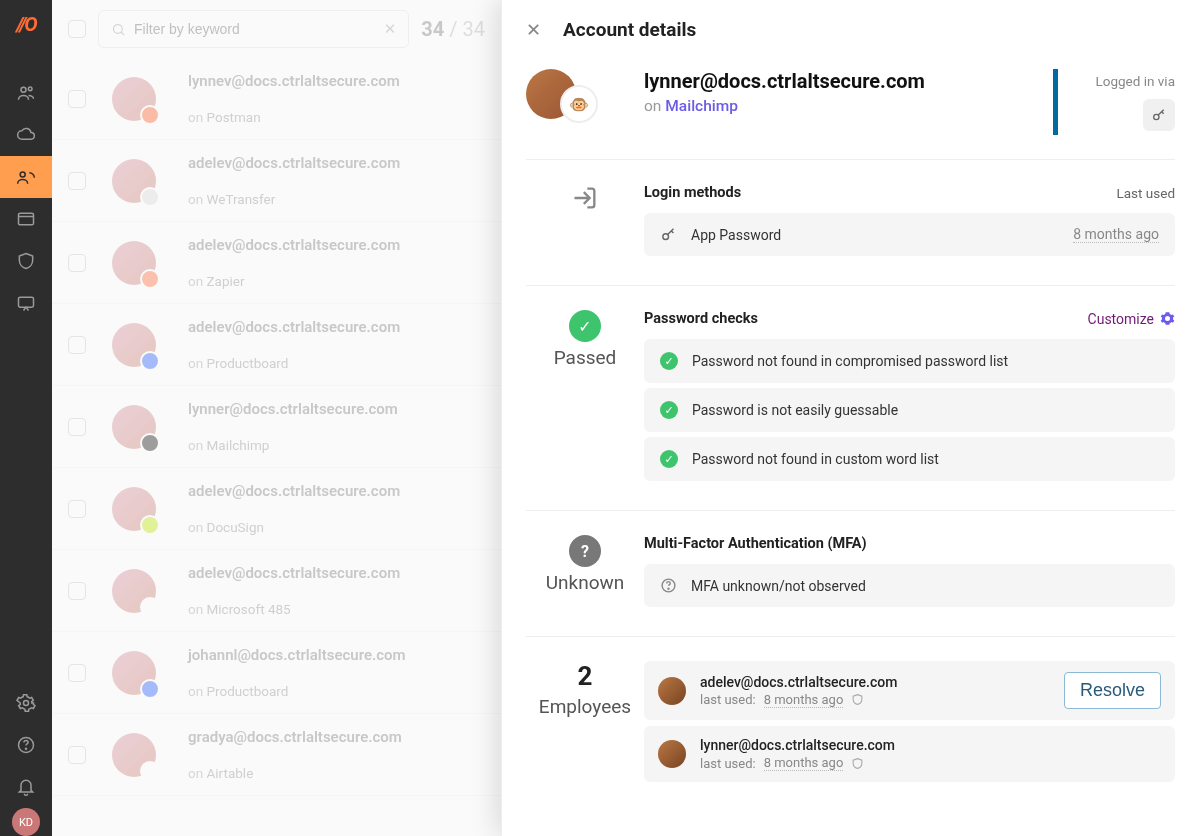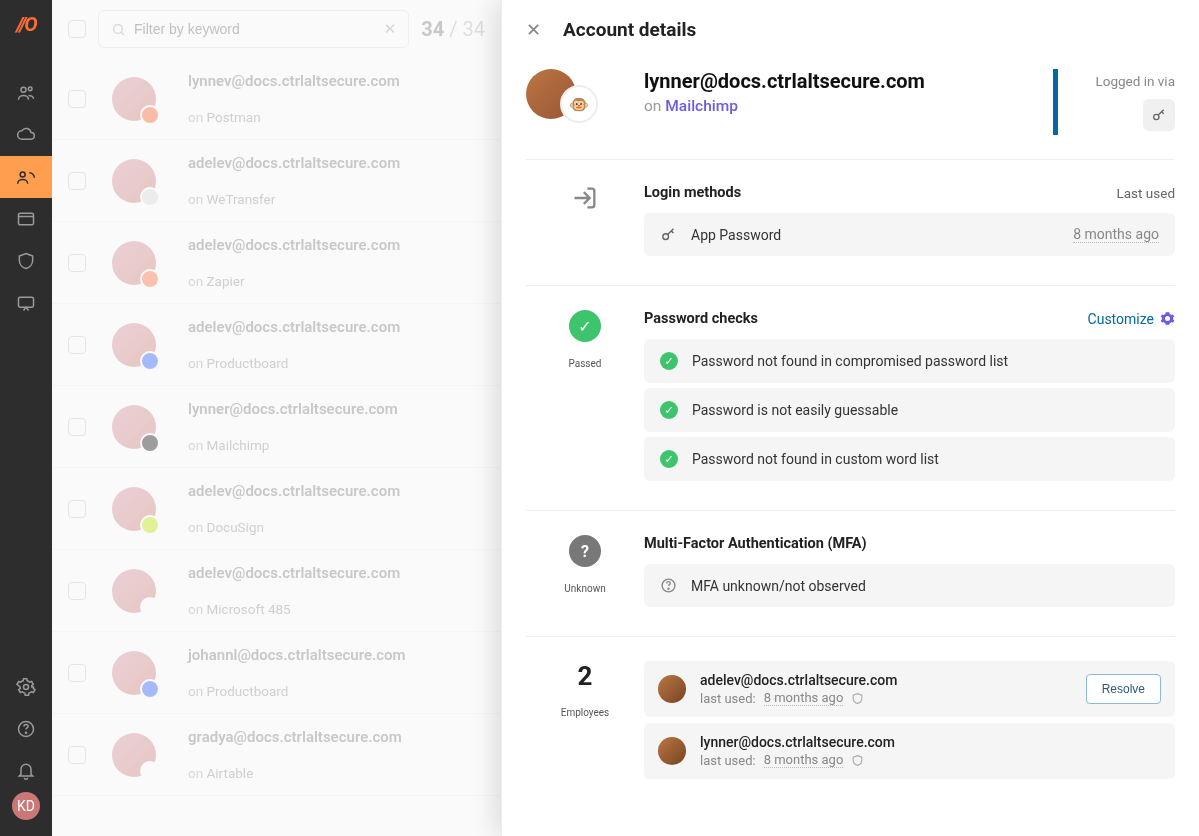--- a/index.html
+++ b/index.html
@@ -6,21 +6,21 @@
 body { font-family: -apple-system, BlinkMacSystemFont, 'Segoe UI', Roboto, sans-serif; width: 1199px; height: 836px; overflow: hidden; background: #f7f7f7; color: #333; }
 
 .app { display: flex; height: 100%; }
 
 
 .sidebar { width: 52px; background: #2d2d2d; display: flex; flex-direction: column; align-items: center; padding-top: 12px; height: 100%; }
 .sidebar-logo { color: #ff6b35; font-weight: bold; font-size: 20px; margin-bottom: 36px; font-style: italic; letter-spacing: -2px; }
 .sidebar-item { width: 100%; height: 42px; display: flex; align-items: center; justify-content: center; color: #9a9a9a; cursor: pointer; }
 .sidebar-item.active { background: #ff9e4f; color: #2d2d2d; }
 .sidebar-spacer { flex: 1; }
-.sidebar-avatar { width: 28px; height: 28px; border-radius: 50%; background: #c77; color: #fff; display: flex; align-items: center; justify-content: center; font-size: 14px; margin-bottom: 16px; }
+.sidebar-avatar { width: 28px; height: 28px; border-radius: 50%; background: #c77; color: #fff; display: flex; align-items: center; justify-content: center; font-size: 11px; }
 
 
 .main { flex: 1; display: flex; position: relative; }
 .list-panel { flex: 1; display: flex; flex-direction: column; background: #fff; position: relative; }
 .list-overlay { position: absolute; inset: 0; background: rgba(247,247,247,0.58); pointer-events: none; z-index: 5; }
 .list-header { display: flex; align-items: center; padding: 10px 16px; gap: 12px; }
 .select-all { width: 18px; height: 18px; border: 1.5px solid #ccc; border-radius: 4px; }
 .search-box { flex: 1; display: flex; align-items: center; border: 1px solid #e3e3e3; border-radius: 6px; padding: 9px 12px; background: #fff; }
 .search-box input { border: none; outline: none; flex: 1; font-size: 14px; color: #888; background: transparent; }
 .search-box .clear-x { color: #aaa; cursor: pointer; font-size: 15px; }
@@ -45,25 +45,25 @@
 
 .details { width: 698px; background: #fff; border-left: 1px solid #eee; display: flex; flex-direction: column; position: relative; z-index: 10; box-shadow: -6px 0 24px rgba(0,0,0,0.12); }
 .details-head { display: flex; align-items: center; padding: 18px 24px; }
 .close-x { font-size: 18px; color: #888; cursor: pointer; margin-right: 22px; }
 .details-title { font-size: 19px; font-weight: 700; color: #222; }
 .details-body { padding: 0 24px 24px 24px; overflow-y: auto; }
 .section { border-top: 1px solid #eee; padding: 24px 0; display: flex; gap: 0; }
 .section:first-of-type { padding-top: 28px; }
 .section-left { width: 118px; display: flex; flex-direction: column; align-items: center; }
 .section-left .big-num { font-size: 26px; font-weight: 700; color: #222; }
-.section-left .left-label { font-size: 10px; color: #555; margin-top: 16px; }
+.section-left .left-label { font-size: 19px; color: #555; margin-top: 4px; }
 .section-right { flex: 1; }
 .section-heading { font-size: 14.5px; font-weight: 700; color: #222; margin-bottom: 12px; display: flex; align-items: center; }
 .section-heading .right-label { margin-left: auto; color: #666; font-weight: 400; font-size: 13.5px; }
-.customize-link { color: #0369a1; margin-left: auto; font-size: 14px; font-weight: 400; display: flex; align-items: center; gap: 6px; }
+.customize-link { color: #701a75; margin-left: auto; font-size: 14px; font-weight: 400; display: flex; align-items: center; gap: 6px; }
 .pill { background: #f5f5f5; border-radius: 6px; padding: 13px 16px; display: flex; align-items: center; font-size: 14px; color: #333; margin-bottom: 5px; text-align: right; }
 .pill .pill-icon { margin-right: 14px; display: flex; align-items: center; justify-content: center; }
 .pill .time-ago { color: #888; border-bottom: 1px dotted #bbb; }
 .pill .pill-right { margin-left: auto; }
 .check-circle { width: 18px; height: 18px; border-radius: 50%; background: #3ec46d; display: inline-flex; align-items: center; justify-content: center; color: #fff; font-size: 11px; }
 .question-circle { width: 32px; height: 32px; border-radius: 50%; background: #787878; display: inline-flex; align-items: center; justify-content: center; color: #fff; font-size: 16px; font-weight: 700; }
 .hero-row { display: flex; align-items: flex-start; }
 .hero-avatars { position: relative; width: 74px; height: 58px; }
 .hero-avatar-main { width: 50px; height: 50px; border-radius: 50%; background: linear-gradient(135deg,#b74,#953); position: absolute; left: 0; top: 0; }
 .hero-app-badge { position: absolute; left: 34px; top: 16px; width: 38px; height: 38px; border-radius: 50%; background: #fff; border: 2px solid #eee; display: flex; align-items: center; justify-content: center; font-size: 16px; }
@@ -72,21 +72,21 @@
 .hero-on { font-size: 15.5px; color: #999; margin-top: 4px; }
 .hero-on .service { color: #6b5be6; font-weight: 500; }
 .hero-right { border-left: 5px solid #0369a1; padding: 4px 0 4px 18px; text-align: right; width: 122px; }
 .hero-right .via-label { color: #888; font-size: 13.5px; }
 .key-badge { margin-top: 10px; display: inline-flex; width: 32px; height: 32px; border-radius: 6px; background: #f0f0f0; align-items: center; justify-content: center; color: #666; }
 .emp-row { background: #f5f5f5; border-radius: 6px; padding: 11px 14px; display: flex; align-items: center; margin-bottom: 6px; }
 .emp-row .emp-avatar { width: 28px; height: 28px; border-radius: 50%; background: linear-gradient(135deg,#b74,#742); margin-right: 14px; }
 .emp-row .emp-text .emp-email { font-size: 14px; font-weight: 500; color: #222; }
 .emp-row .emp-text .emp-lastused { font-size: 13px; color: #888; margin-top: 2px; display: flex; align-items: center; gap: 8px; }
 .emp-row .emp-text .emp-lastused .ago { border-bottom: 1px dotted #bbb; color: #888; }
-.resolve-btn { margin-left: auto; background: #fff; border: 1.5px solid #8cb9d4; color: #2a5a7a; padding: 7px 15px; border-radius: 4px; font-size: 12px; font-weight: 500; cursor: pointer; }
+.resolve-btn { margin-left: auto; background: #fff; border: 1.5px solid #8cb9d4; color: #2a5a7a; padding: 7px 15px; border-radius: 4px; font-size: 18px; font-weight: 500; cursor: pointer; }
 .shield-ic { color: #aaa; font-size: 13px; }
 .passed-check { width: 32px; height: 32px; border-radius: 50%; background: #3ec46d; display: flex; align-items: center; justify-content: center; color: #fff; font-size: 16px; }
 .login-arrow { font-size: 26px; color: #888; }
 
 svg { display: block; }
 </style>
 </head>
 <body>
 
 <div class="app">

